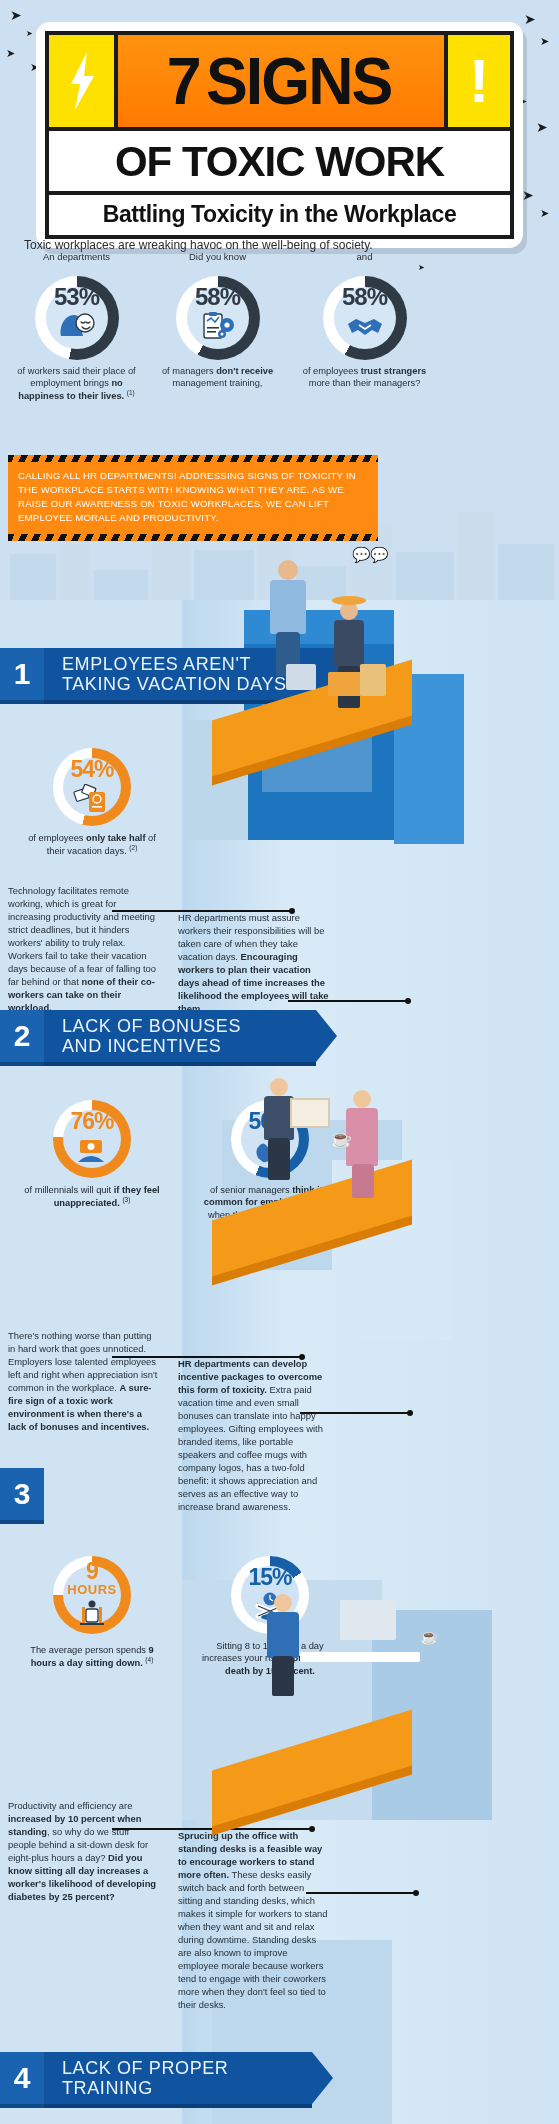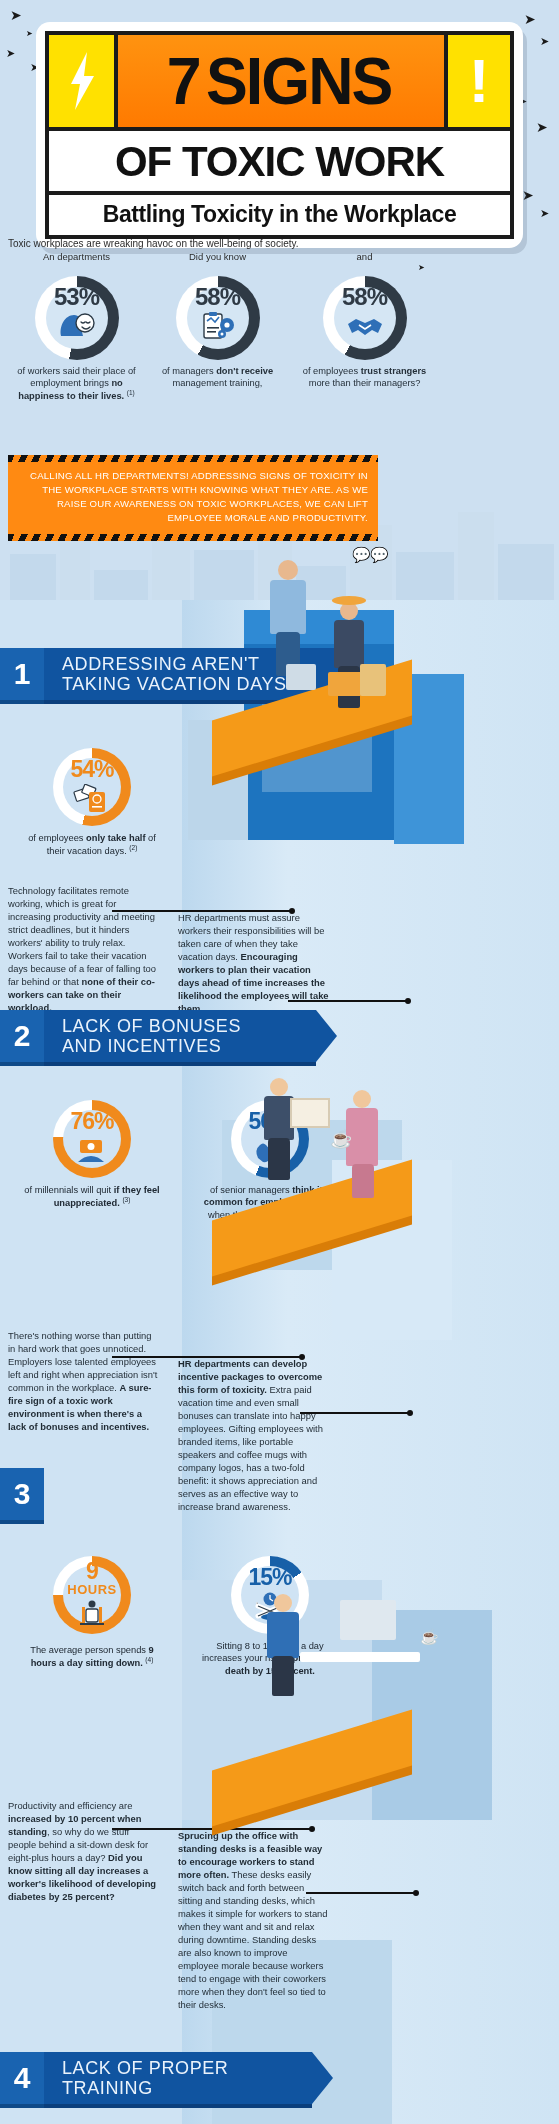--- a/index.html
+++ b/index.html
@@ -76,21 +76,21 @@
     font-size:42px; font-weight:bold; color:#111; line-height:1.0;
     font-family:"Liberation Sans", sans-serif; letter-spacing:-1px;
   }
   .sign-bot {
     border:4px solid #1b1b1b; border-top:none; text-align:center; padding:6px 4px 7px;
     font-size:23px; font-weight:bold; color:#111; letter-spacing:-.4px;
   }
 
   
   .intro {
-    position:absolute; left:8px; top:238px; font-size:10px; color:#2b2b2b;
+    position:absolute; left:24px; top:238px; font-size:12px; color:#2b2b2b;
   }
 
   
   .stats3 { position:absolute; left:0; top:252px; width:559px; display:flex; }
   .stat3 { width:125px; margin-left:14px; text-align:center; }
   .stat3:nth-child(2){ margin-left:16px; }
   .stat3:nth-child(3){ margin-left:22px; }
   .s3-pre { font-size:9.5px; color:#2b2b2b; line-height:1.15; height:24px; }
   .ring {
     position:relative; width:84px; height:84px; margin:0 auto;
@@ -306,21 +306,21 @@
           </svg>
         </div>
       </div>
       <div class="s3-cap">of employees <b>trust strangers</b> more than their managers?</div>
     </div>
 
   </div>
 
   <div class="callout">
     <div class="hazard t"></div>
-    <div style="padding:2px 0 4px;text-align:right;">CALLING ALL HR DEPARTMENTS! ADDRESSING SIGNS OF TOXICITY IN THE WORKPLACE STARTS WITH KNOWING WHAT THEY ARE. AS WE RAISE OUR AWARENESS ON TOXIC WORKPLACES, WE CAN LIFT EMPLOYEE MORALE AND PRODUCTIVITY.</div>
+    <div style="padding:2px 0 4px;">CALLING ALL HR DEPARTMENTS! ADDRESSING SIGNS OF TOXICITY IN THE WORKPLACE STARTS WITH KNOWING WHAT THEY ARE. AS WE RAISE OUR AWARENESS ON TOXIC WORKPLACES, WE CAN LIFT EMPLOYEE MORALE AND PRODUCTIVITY.</div>
     <div class="hazard b"></div>
   </div>
 
   <div class="bandleft"></div>
   <div class="band">
 
     <div class="office" style="left:62px;top:40px;width:150px;height:200px;background:#1d74bf;"></div>
     <div class="office" style="left:62px;top:10px;width:150px;height:34px;background:#2f8ad4;"></div>
     <div class="office lite" style="left:212px;top:74px;width:70px;height:170px;"></div>
     <div class="office pale" style="left:6px;top:120px;width:60px;height:120px;"></div>
@@ -329,21 +329,21 @@
     <div class="office" style="left:150px;top:560px;width:120px;height:180px;background:#d7e9f7;"></div>
     <div class="office" style="left:0px;top:980px;width:200px;height:240px;background:#c5dcef;"></div>
     <div class="office" style="left:190px;top:1010px;width:120px;height:210px;background:#a9cbe6;"></div>
     <div class="office" style="left:30px;top:1340px;width:180px;height:184px;background:#bdd8ec;"></div>
   </div>
 
   <div class="sec-head" style="top:648px;">
     <div class="sec-num">1</div>
     <div class="sec-bar" style="width:300px;">
       <div>
-        <div>ADDRESSING AREN'T</div>
+        <div>EMPLOYEES AREN'T</div>
         <div>TAKING VACATION DAYS</div>
       </div>
     </div>
   </div>
 
   <div class="pair" style="top:748px;">
     <div class="pcell a">
       <div class="ring2">
         <div class="disc" style="position:absolute;inset:0;border-radius:50%;background:conic-gradient(#f08a1c 0 54%, #ffffff 54% 100%);"></div>
         <div class="hole"></div>

